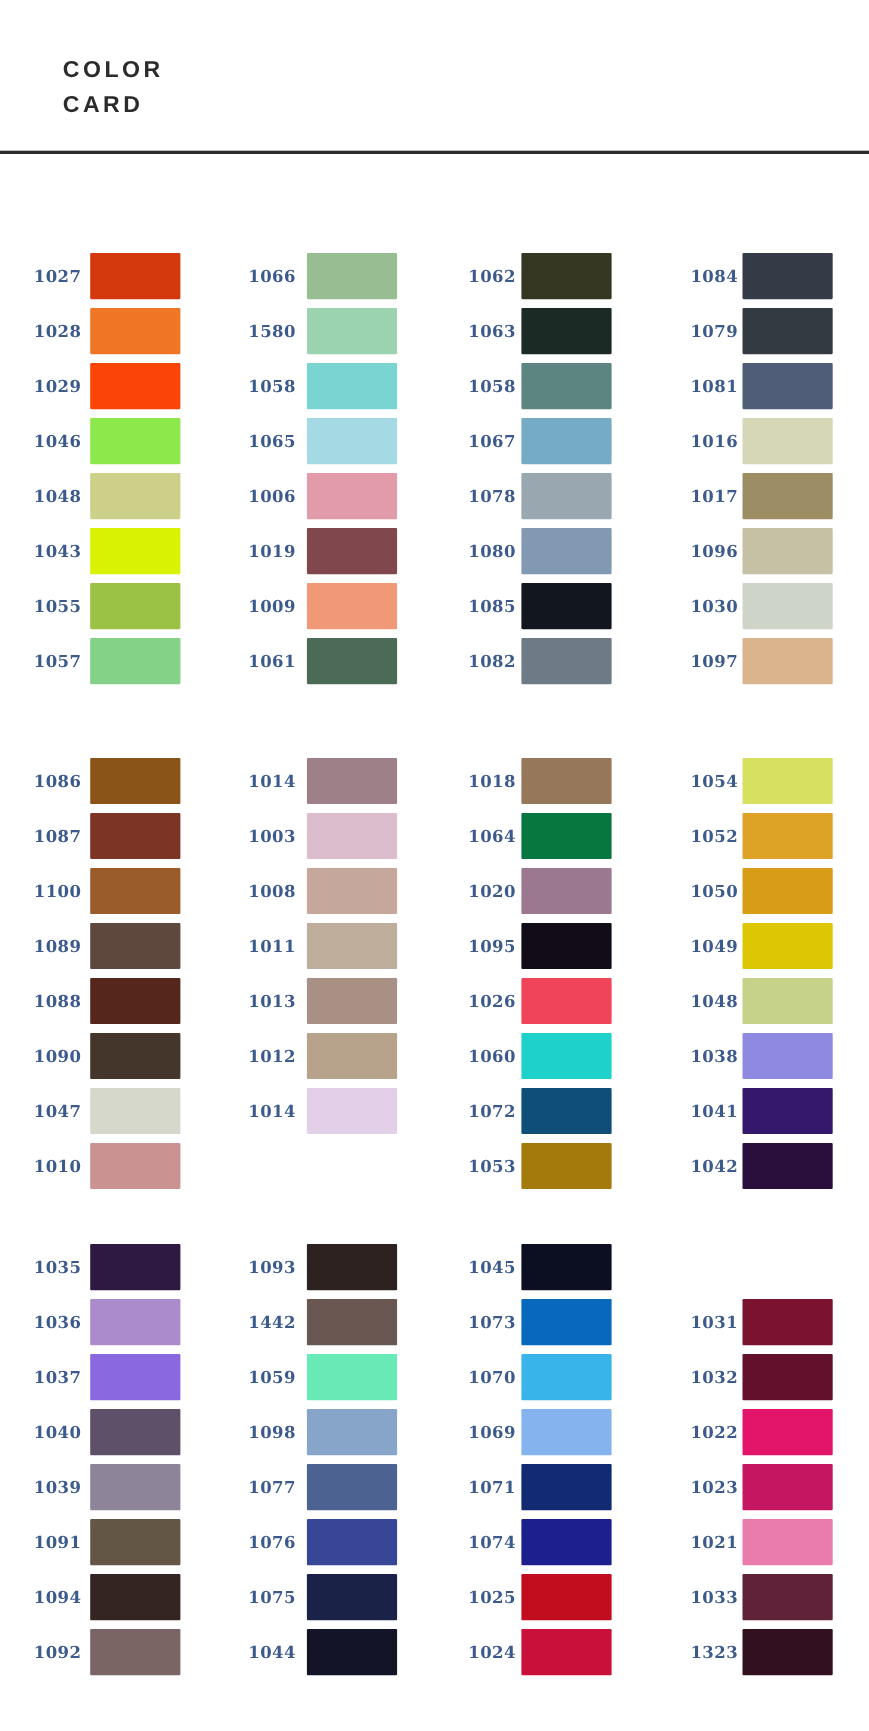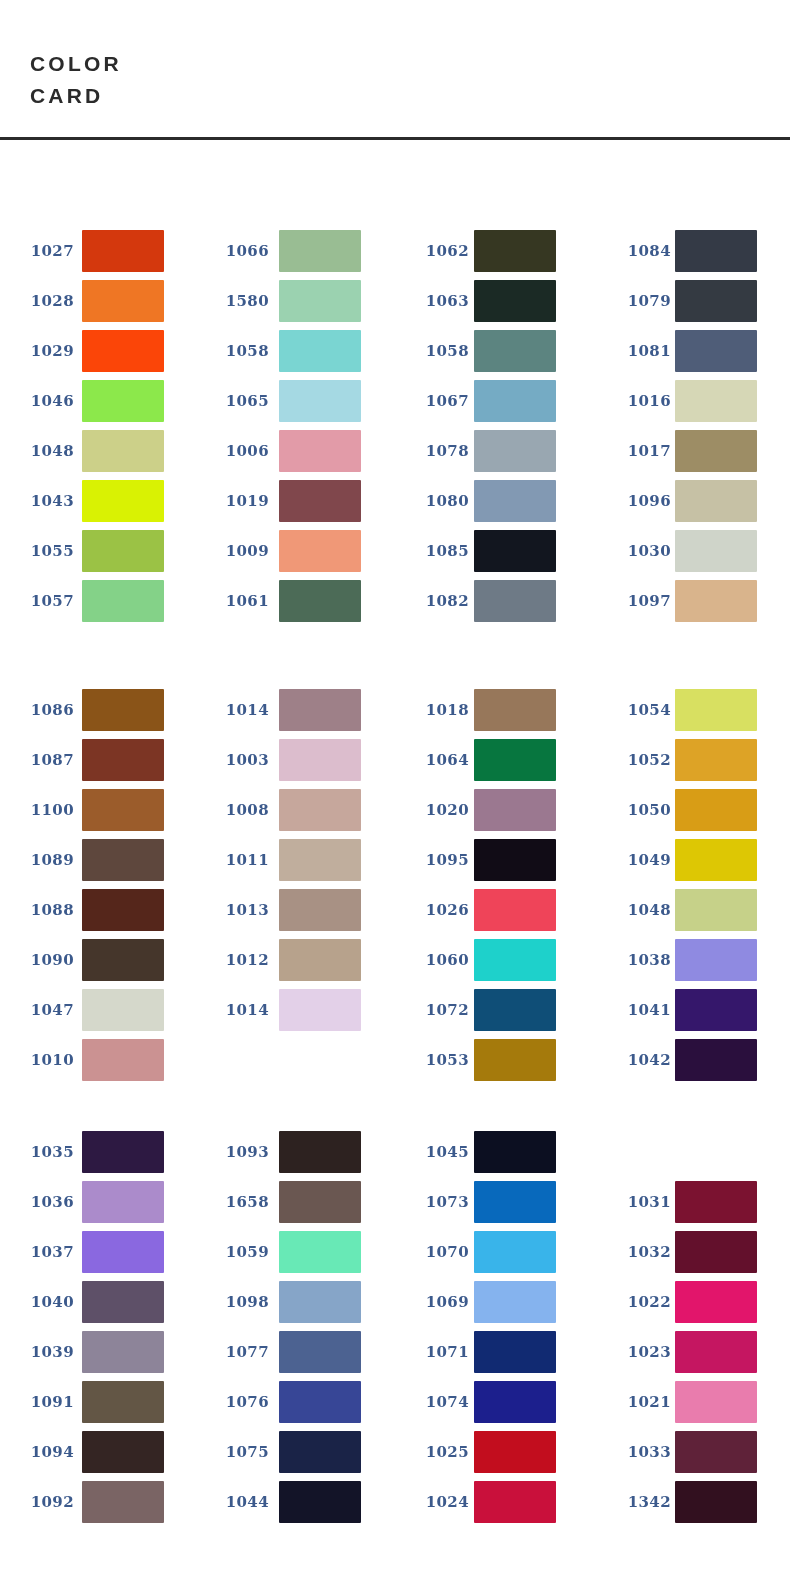--- a/index.html
+++ b/index.html
@@ -16,21 +16,21 @@
     position:absolute;left:0;top:0;width:790px;height:140px;
   }
   .brand{
     position:absolute;left:30px;top:48px;
     color:#2b2b2b;
     font-family:"Liberation Sans", sans-serif;
     font-size:21px;font-weight:700;
     letter-spacing:3.2px;
     line-height:32px;
   }
-  .brand div{white-space:pre;}
+  .brand div{white-space:pre;margin-left:27px;}
   .cn-title{
     position:absolute;right:4px;top:38px;
     color:#5a28e0;
     font-family:"DejaVu Sans", sans-serif;
     font-size:50px;font-weight:700;
     letter-spacing:6px;
     line-height:62px;
     white-space:nowrap;
   }
   .divider{
@@ -400,21 +400,21 @@
             <div class="code">1092</div>
             <div class="chip" style="background: rgb(122, 100, 100);"></div>
           </div>
         </div>
         <div class="col" data-col="1">
           <div class="row">
             <div class="code">1093</div>
             <div class="chip" style="background: rgb(45, 34, 32);"></div>
           </div>
           <div class="row">
-            <div class="code">1658</div>
+            <div class="code">1442</div>
             <div class="chip" style="background: rgb(106, 87, 81);"></div>
           </div>
           <div class="row">
             <div class="code">1059</div>
             <div class="chip" style="background: rgb(104, 233, 182);"></div>
           </div>
           <div class="row">
             <div class="code">1098</div>
             <div class="chip" style="background: rgb(134, 165, 200);"></div>
           </div>
@@ -488,20 +488,20 @@
           </div>
           <div class="row">
             <div class="code">1021</div>
             <div class="chip" style="background: rgb(233, 124, 173);"></div>
           </div>
           <div class="row">
             <div class="code">1033</div>
             <div class="chip" style="background: rgb(95, 34, 57);"></div>
           </div>
           <div class="row">
-            <div class="code">1342</div>
+            <div class="code">1323</div>
             <div class="chip" style="background: rgb(50, 16, 31);"></div>
           </div>
         </div>
       </div>
     </div>
 
 </div>
 
 </body></html>

